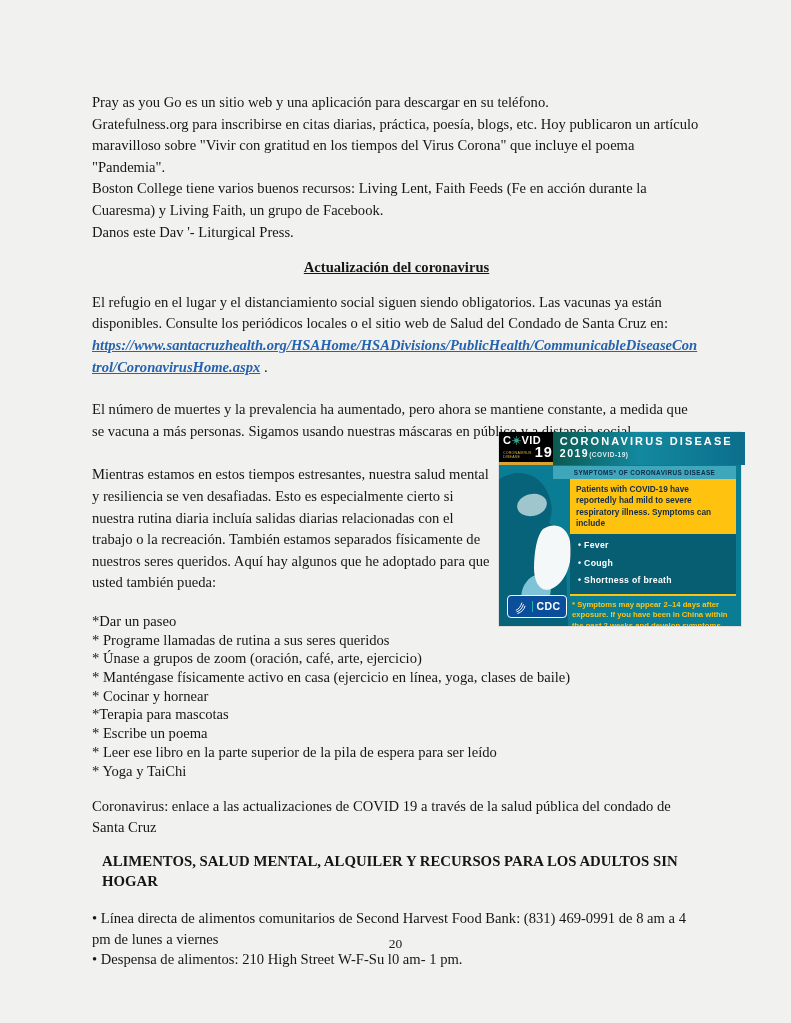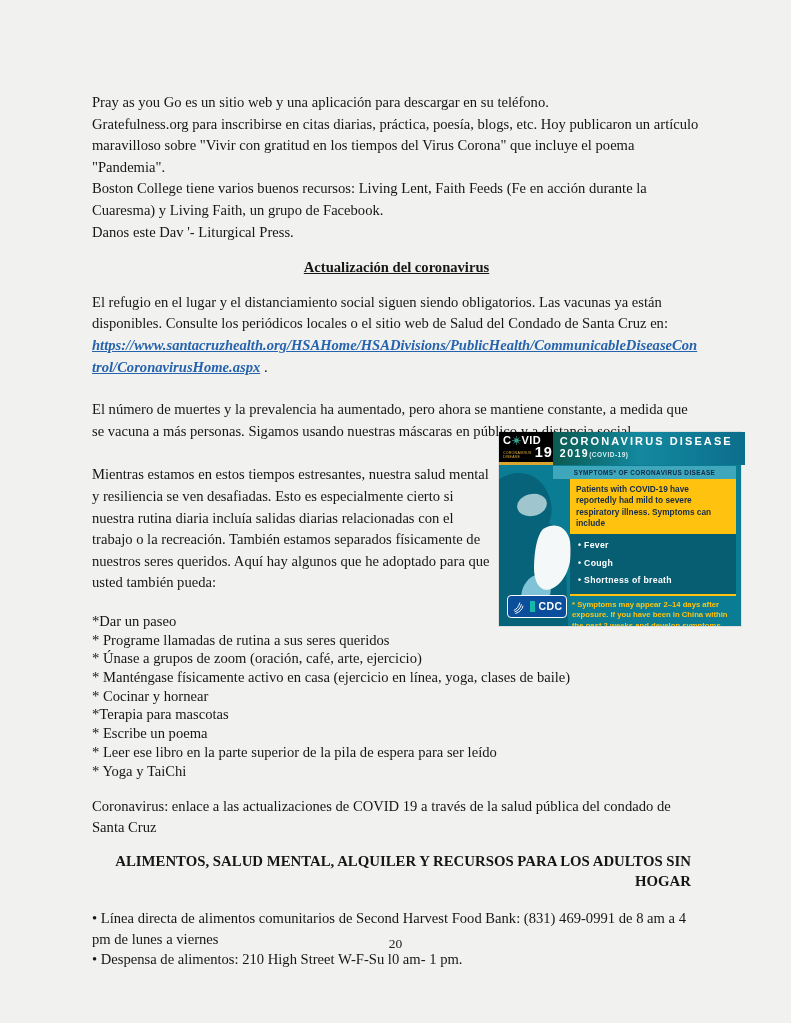--- a/index.html
+++ b/index.html
@@ -9,21 +9,21 @@
   .para{font-size:14.6px;line-height:21.6px;margin:0;}
   .intro-block div{font-size:14.6px;line-height:21.6px;}
   .h1{font-size:14.6px;line-height:21.6px;font-weight:bold;text-align:center;margin:14px 0 13px 0;text-decoration:underline;}
   .link-line{font-size:14.6px;line-height:21.6px;overflow-wrap:anywhere;margin:0;}
   .doc-link{color:#2563ae;font-weight:bold;font-style:italic;text-decoration:underline;cursor:pointer;}
   .link-suffix{color:#161616;}
   .p-deaths{margin-top:21px;}
   .p-stress{margin-top:22px;width:404px;}
   .coping{margin-top:18px;font-size:14.6px;line-height:18.7px;}
   .closing{margin-top:16px;line-height:20.5px;}
-  .h2{font-size:14.8px;font-weight:bold;text-align:right;line-height:19.8px;margin:15px 10px 0 10px;}
+  .h2{font-size:14.8px;font-weight:bold;text-align:left;line-height:19.8px;margin:15px 10px 0 10px;}
   .bullets{margin-top:16px;font-size:14.6px;line-height:20.8px;}
   .pagenum{position:absolute;left:0;top:936px;width:791px;text-align:center;font-size:13.5px;color:#1d1d1d;}
 
   
   .cdc-fig{position:absolute;left:499px;top:432px;width:242px;height:194px;
            font-family:"Liberation Sans",sans-serif;box-shadow:0 0 0 1px rgba(0,0,0,0.08);}
   .fig-header{display:flex;height:33px;}
   .covid-logo{width:63px;background:#000;border-bottom:3px solid #d9a431;box-sizing:border-box;
               display:flex;flex-direction:column;justify-content:center;padding:1px 0 1px 4px;}
   .logo-top{display:flex;align-items:center;color:#fff;font-weight:bold;font-size:11px;line-height:11px;letter-spacing:.5px;}
@@ -39,21 +39,21 @@
   .band{position:absolute;left:54px;right:5px;top:1px;background:#3fa7bc;color:#0e2a47;
         font-weight:bold;font-size:6.4px;letter-spacing:.4px;text-align:center;padding:3px 2px;}
   .col{position:absolute;left:71px;right:5px;top:14px;}
   .callout{background:#ffc20e;color:#132c49;font-weight:bold;font-size:8.3px;line-height:11.3px;padding:5px 6px;}
   .symptoms{background:rgba(4,62,77,.5);padding:6px 6px 1px 6px;color:#fff;font-weight:bold;font-size:8.7px;}
   .symptom{margin:0 0 7.5px 2px;letter-spacing:.3px;}
   .divider{height:2px;background:#ffc20e;}
   .footnote{color:#ffc20e;font-weight:bold;font-size:7.7px;line-height:10.4px;padding:4px 2px 2px 2px;}
   .cdclogo{position:absolute;left:8px;bottom:8px;width:60px;height:23px;background:#0b4f9c;
            border:1.5px solid #fff;border-radius:4px;display:flex;align-items:center;justify-content:center;gap:3px;box-sizing:border-box;}
-  .cdc-text{color:#fff;font-weight:bold;font-size:10.5px;letter-spacing:.5px;border-left:5px solid #14b8a6;padding-left:3px;line-height:11px;}
+  .cdc-text{color:#fff;font-weight:bold;font-size:10.5px;letter-spacing:.5px;border-left:1px solid #14b8a6;padding-left:3px;line-height:11px;}
 </style>
 </head>
 <body>
 
 <div class="page">
 
   <div class="content">
 
     <div class="intro-block">
       <div>Pray as you Go es un sitio web y una aplicación para descargar en su teléfono.</div>

